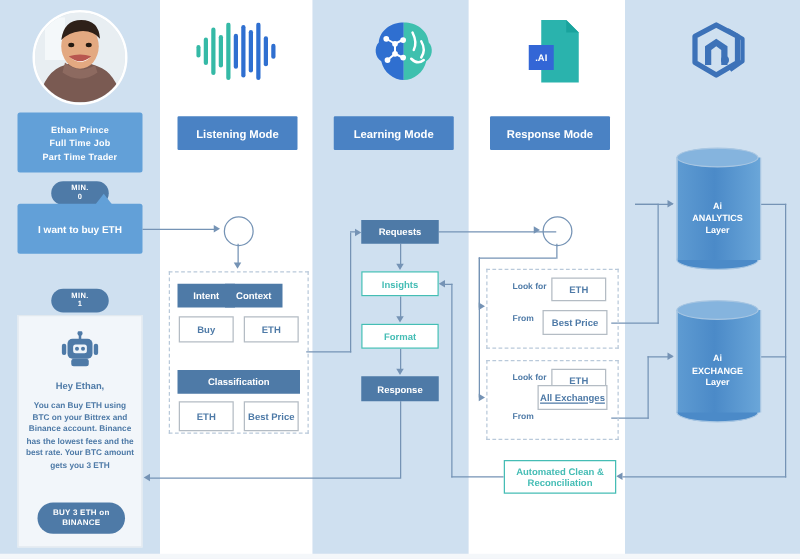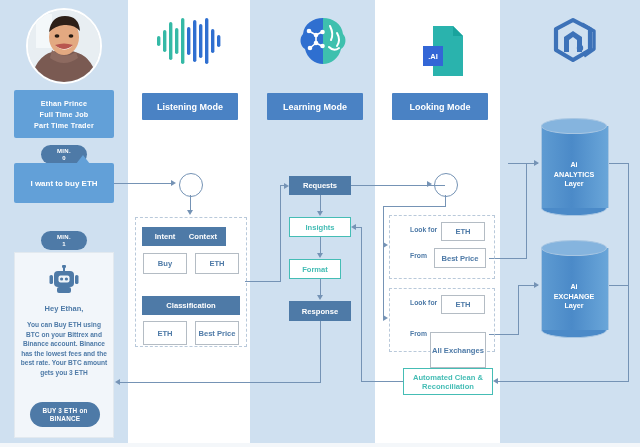--- a/index.html
+++ b/index.html
@@ -131,37 +131,37 @@
   .b-context{left:180px;top:227px;width:46px;height:19px;}
   .b-buy{left:143px;top:253px;width:44px;height:21px;}
   .b-eth1{left:195px;top:253px;width:44px;height:21px;}
   .b-class{left:142px;top:296px;width:98px;height:19px;}
   .b-eth2{left:143px;top:321px;width:44px;height:24px;}
   .b-best{left:195px;top:321px;width:44px;height:24px;}
 
   
   .b-requests{left:289px;top:176px;width:62px;height:19px;}
   .b-insights{left:289px;top:217px;width:62px;height:20px;}
-  .b-format{left:289px;top:259px;width:52px;height:20px;}
+  .b-format{left:289px;top:259px;width:62px;height:20px;}
   .b-response{left:289px;top:301px;width:62px;height:20px;}
 
   
   .lbl{
     position:absolute;font-size:6.8px;font-weight:bold;color:#4e7aa7;
     line-height:8.4px;
   }
   .l1a{left:410px;top:226px;}
   .l1b{left:410px;top:252px;}
   .l2a{left:410px;top:299px;}
   .l2b{left:410px;top:330px;}
 
   .b-leth1{left:441px;top:222px;width:44px;height:19px;}
   .b-lbest{left:434px;top:248px;width:52px;height:20px;}
   .b-leth2{left:441px;top:295px;width:44px;height:19px;}
-  .b-lall{left:430px;top:332px;width:56px;height:36px;}
+  .b-lall{left:430px;top:308px;width:56px;height:20px;text-decoration:underline;}
 
   .b-auto{left:403px;top:368px;width:90px;height:27px;font-size:6.8px;}
 
   
   .cyl{position:absolute;width:66px;}
   .cyl .body{
     position:absolute;left:0;top:8px;width:66px;bottom:0;
     background:linear-gradient(to right,#5e9bd2 0%,#4b8ac8 45%,#6aa6d9 100%);
     border-left:1px solid #a8c6e2;border-right:1px solid #a8c6e2;
   }
@@ -293,21 +293,21 @@
           <circle cx="25.5" cy="31" r="2.3"></circle>
       </g>
       <g stroke="#ffffff" stroke-width="2" fill="none" stroke-linecap="round">
         <path d="M33 11 q4 8 1 14"></path>
         <path d="M40 18 q4 7 0 13"></path>
         <path d="M32 32 q5 5 10 1"></path>
       </g>
     </svg>
   </div>
 
-  <div class="hdr-icon" style="left:421px;top:24px;">
+  <div class="hdr-icon" style="left:421px;top:14px;">
     <svg width="46" height="54" viewBox="0 0 46 54">
       <path d="M12 2 h20 l10 10 v40 h-30 z" fill="#2ab3ad"></path>
       <path d="M32 2 v10 h10 z" fill="#19a39d"></path>
       <rect x="2" y="22" width="20" height="20" fill="#3366d6"></rect>
       <text x="12" y="35" font-family="Liberation Sans, sans-serif" font-size="7.5" fill="#ffffff" text-anchor="middle" font-weight="bold">.AI</text>
     </svg>
   </div>
 
   <div class="hdr-icon" style="left:549px;top:16px;">
     <svg width="52" height="52" viewBox="0 0 52 52">
@@ -317,21 +317,21 @@
       <g fill="none" stroke="#3d72b8" stroke-width="3.4" stroke-linejoin="round">
         <path d="M33 8 L45 15 L45 33 L35 40"></path>
       </g>
       <path d="M15 36 L15 21 L24 15 L33 21 L33 36 L28 36 L28 24 L24 21 L20 24 L20 36 Z" fill="#3d72b8"></path>
       <circle cx="31" cy="32" r="3.2" fill="#3d72b8"></circle>
     </svg>
   </div>
 
   <div class="mode-chip chip-learn">Learning Mode</div>
   <div class="mode-chip chip-listen">Listening Mode</div>
-  <div class="mode-chip chip-look">Looking Mode</div>
+  <div class="mode-chip chip-look">Response Mode</div>
 
   <div class="ln lnh" style="left:114px;top:183px;width:58px;"></div>
   <div class="arw arw-r" style="left:171px;top:180px;"></div>
   <div class="node node-listen"></div>
 
   <div class="ln lnv" style="left:189.5px;top:195px;height:17px;"></div>
   <div class="arw arw-d" style="left:186.8px;top:210px;"></div>
 
   <div class="ln lnh" style="left:245px;top:281px;width:36px;"></div>
   <div class="ln lnv" style="left:280px;top:186px;height:96px;"></div>

